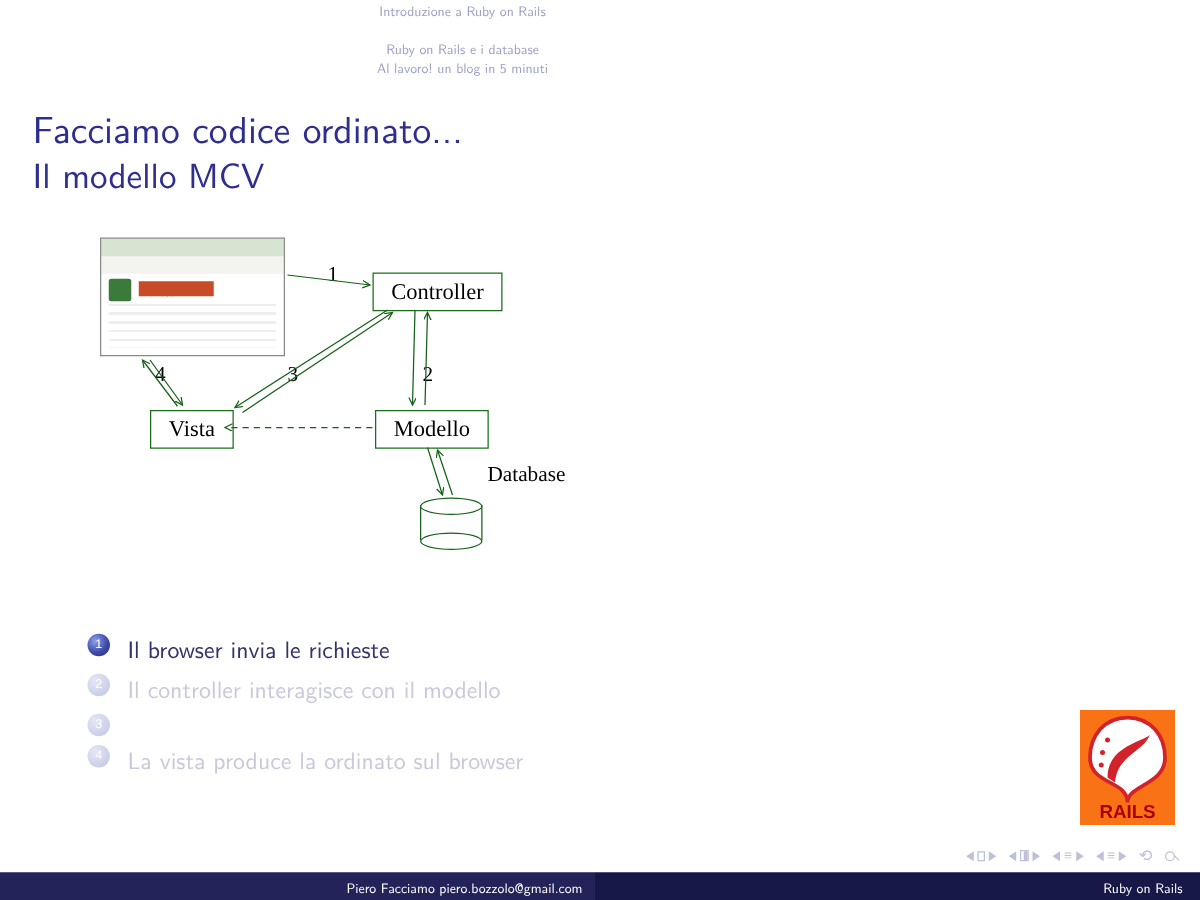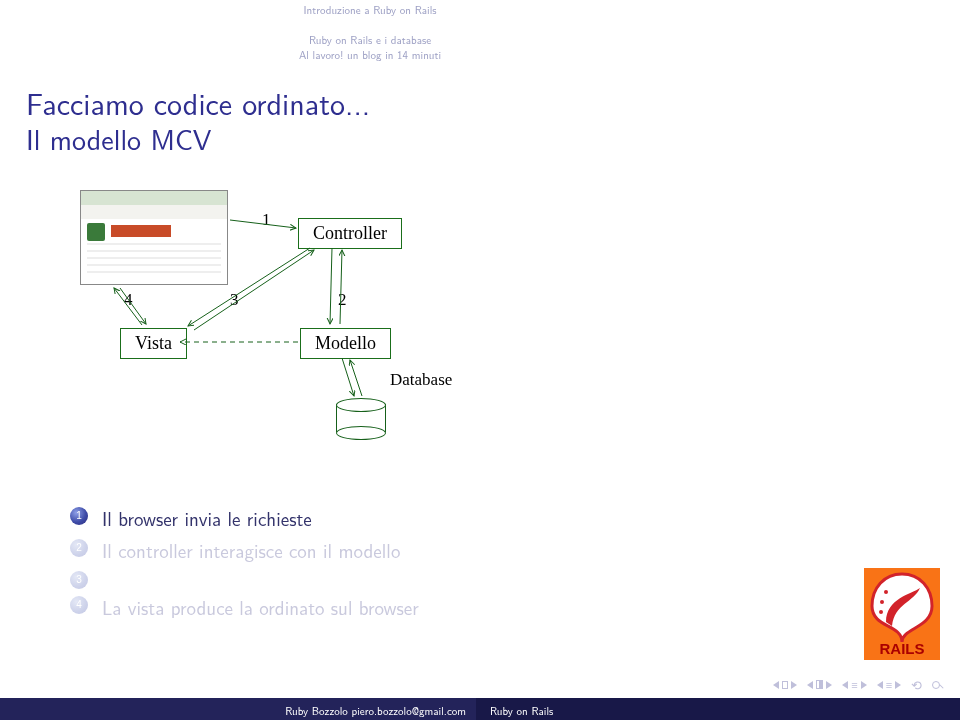--- a/index.html
+++ b/index.html
@@ -102,21 +102,21 @@
   }
   .row.faded { color:#c9c9dd; }
   .row.faded .ball { background: radial-gradient(circle at 35% 32%, #e4e8f6 0%, #cdd2ea 60%, #c4c8e4 100%); color:#fff; }
   
   .footer {
     position:absolute; left:0; bottom:0; width:100%; height:22px;
     background:#23235a; color:#fff; font-size:11px;
     display:flex;
   }
   .footer .l { flex:1; background:#23235a; padding:4px 10px; text-align:right; }
-  .footer .r { flex:1; background:#181848; padding:4px 14px; text-align:left; }
+  .footer .r { flex:1; background:#181848; padding:4px 14px; text-align:right; }
   
   .navctl {
     position:absolute; right:16px; bottom:26px;
     display:flex; gap:10px; align-items:center;
     color:#bfbfda; font-size:11px;
   }
   .navctl span { display:inline-flex; align-items:center; }
   .tri { width:0;height:0;border-top:4px solid transparent;border-bottom:4px solid transparent; }
   .tri.l { border-right:6px solid #bfbfda; margin-right:1px;}
   .tri.r { border-left:6px solid #bfbfda; margin-left:1px;}
@@ -129,21 +129,21 @@
   }
   .rails svg{width:100%;height:100%;}
 </style>
 </head>
 <body>
 
 <div class="nav">
   <div>Introduzione a Ruby on Rails</div>
   <div class="active">Il modello MCV</div>
   <div>Ruby on Rails e i database</div>
-  <div>Al lavoro! un blog in 14 minuti</div>
+  <div>Al lavoro! un blog in 5 minuti</div>
 </div>
 
 <div class="title">Facciamo codice ordinato...</div>
 <div class="subtitle">Il modello MCV</div>
 
 <div class="diagram">
   <div class="browser-thumb">
     <div class="thumb-lines"></div>
     <div class="thumb-logo">varese</div>
   </div>
@@ -241,15 +241,15 @@
       <span class="tri r"></span>
     </span>
   <span class="recycle">⟲</span>
   <span style="position:relative;width:12px;height:12px;">
     <span style="position:absolute;width:8px;height:8px;border:1px solid #bfbfda;border-radius:50%;"></span>
     <span style="position:absolute;left:7px;top:7px;width:5px;height:1px;background:#bfbfda;transform:rotate(45deg);"></span>
   </span>
 </div>
 
 <div class="footer">
-  <div class="l">Ruby Bozzolo piero.bozzolo@gmail.com</div>
+  <div class="l">Piero Facciamo piero.bozzolo@gmail.com</div>
   <div class="r">Ruby on Rails</div>
 </div>
 
 </body></html>

